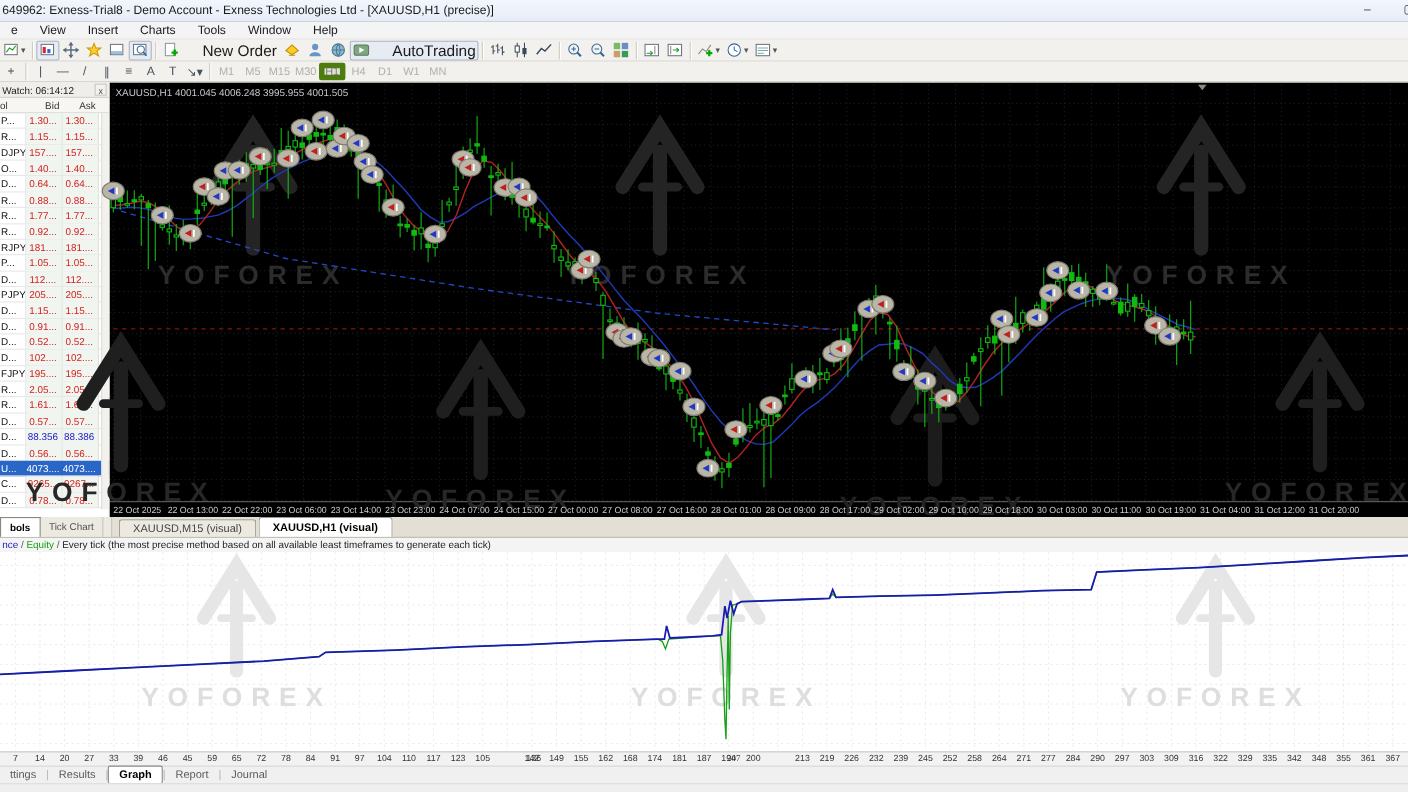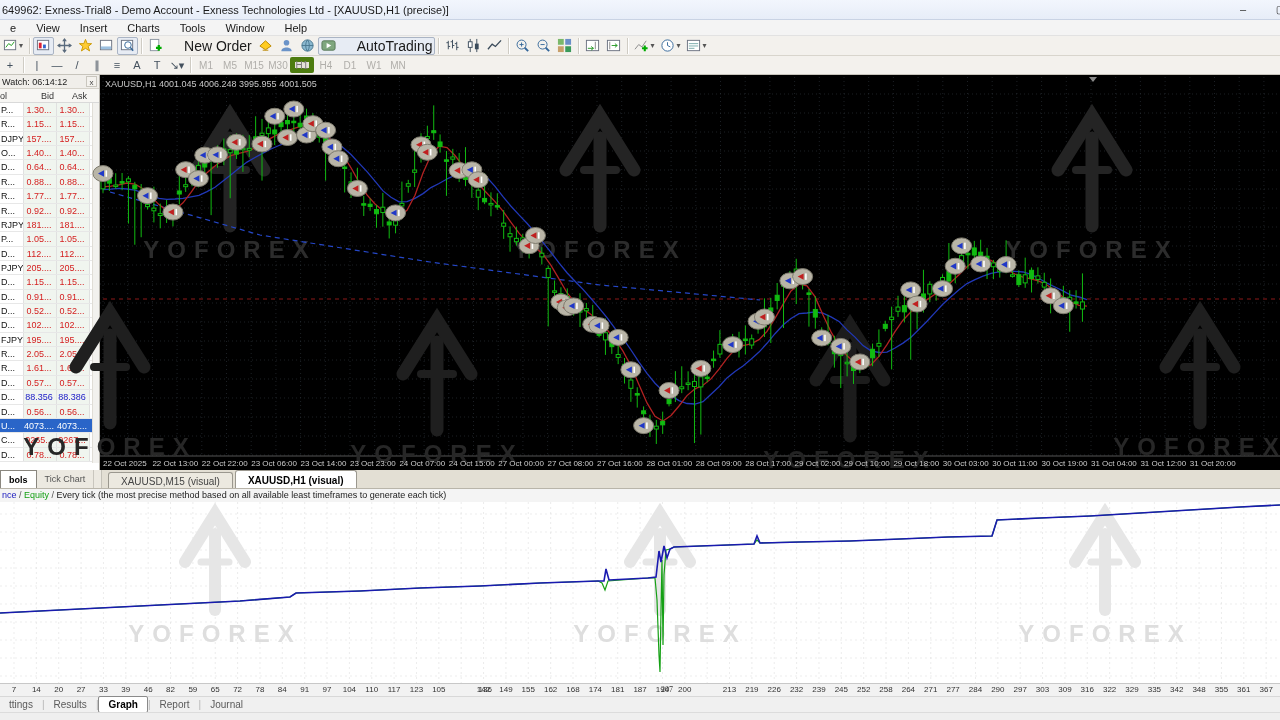--- a/index.html
+++ b/index.html
@@ -1188,21 +1188,21 @@
     </svg>
 
   <div class="ticksrow" id="ticks">
       <span class="tick" style="left: 14px;">7</span>
       <span class="tick" style="left: 36.36px;">14</span>
       <span class="tick" style="left: 58.72px;">20</span>
       <span class="tick" style="left: 81.08px;">27</span>
       <span class="tick" style="left: 103.44px;">33</span>
       <span class="tick" style="left: 125.8px;">39</span>
       <span class="tick" style="left: 148.16px;">46</span>
-      <span class="tick" style="left: 170.52px;">82</span>
+      <span class="tick" style="left: 170.52px;">45</span>
       <span class="tick" style="left: 192.88px;">59</span>
       <span class="tick" style="left: 215.24px;">65</span>
       <span class="tick" style="left: 237.6px;">72</span>
       <span class="tick" style="left: 259.96px;">78</span>
       <span class="tick" style="left: 282.32px;">84</span>
       <span class="tick" style="left: 304.68px;">91</span>
       <span class="tick" style="left: 327.04px;">97</span>
       <span class="tick" style="left: 349.4px;">104</span>
       <span class="tick" style="left: 371.76px;">110</span>
       <span class="tick" style="left: 394.12px;">117</span>

